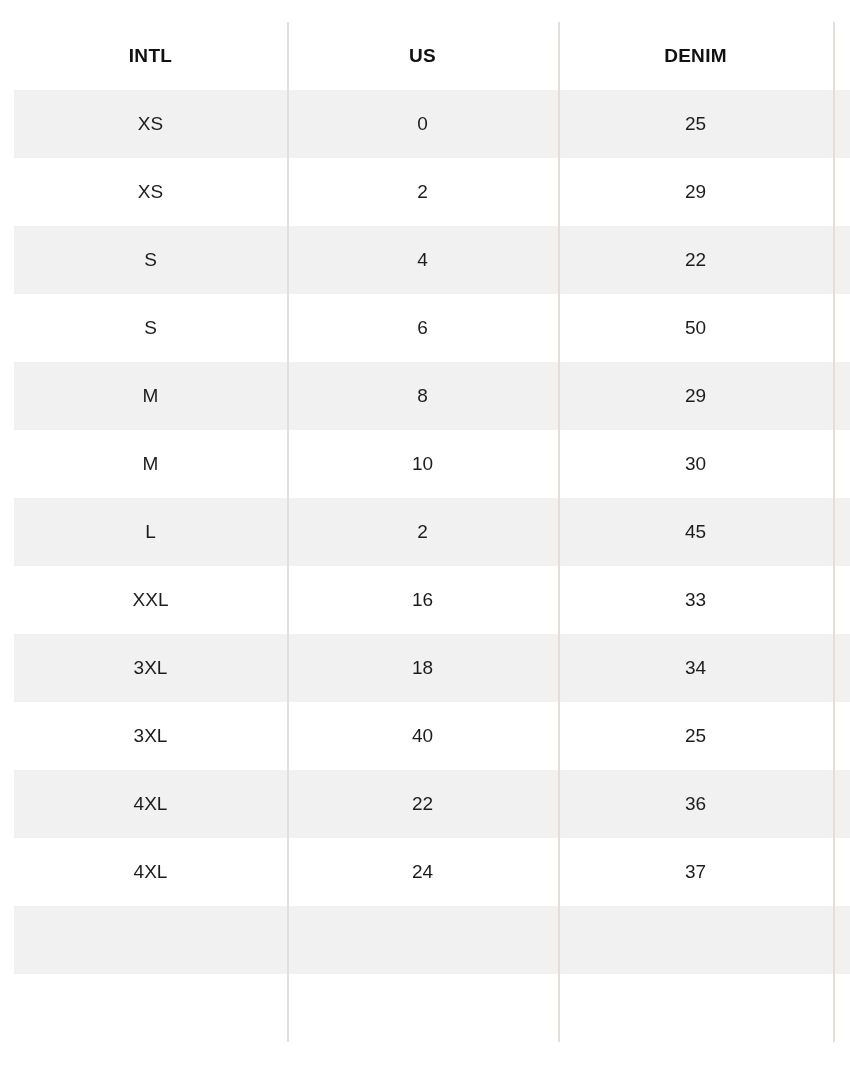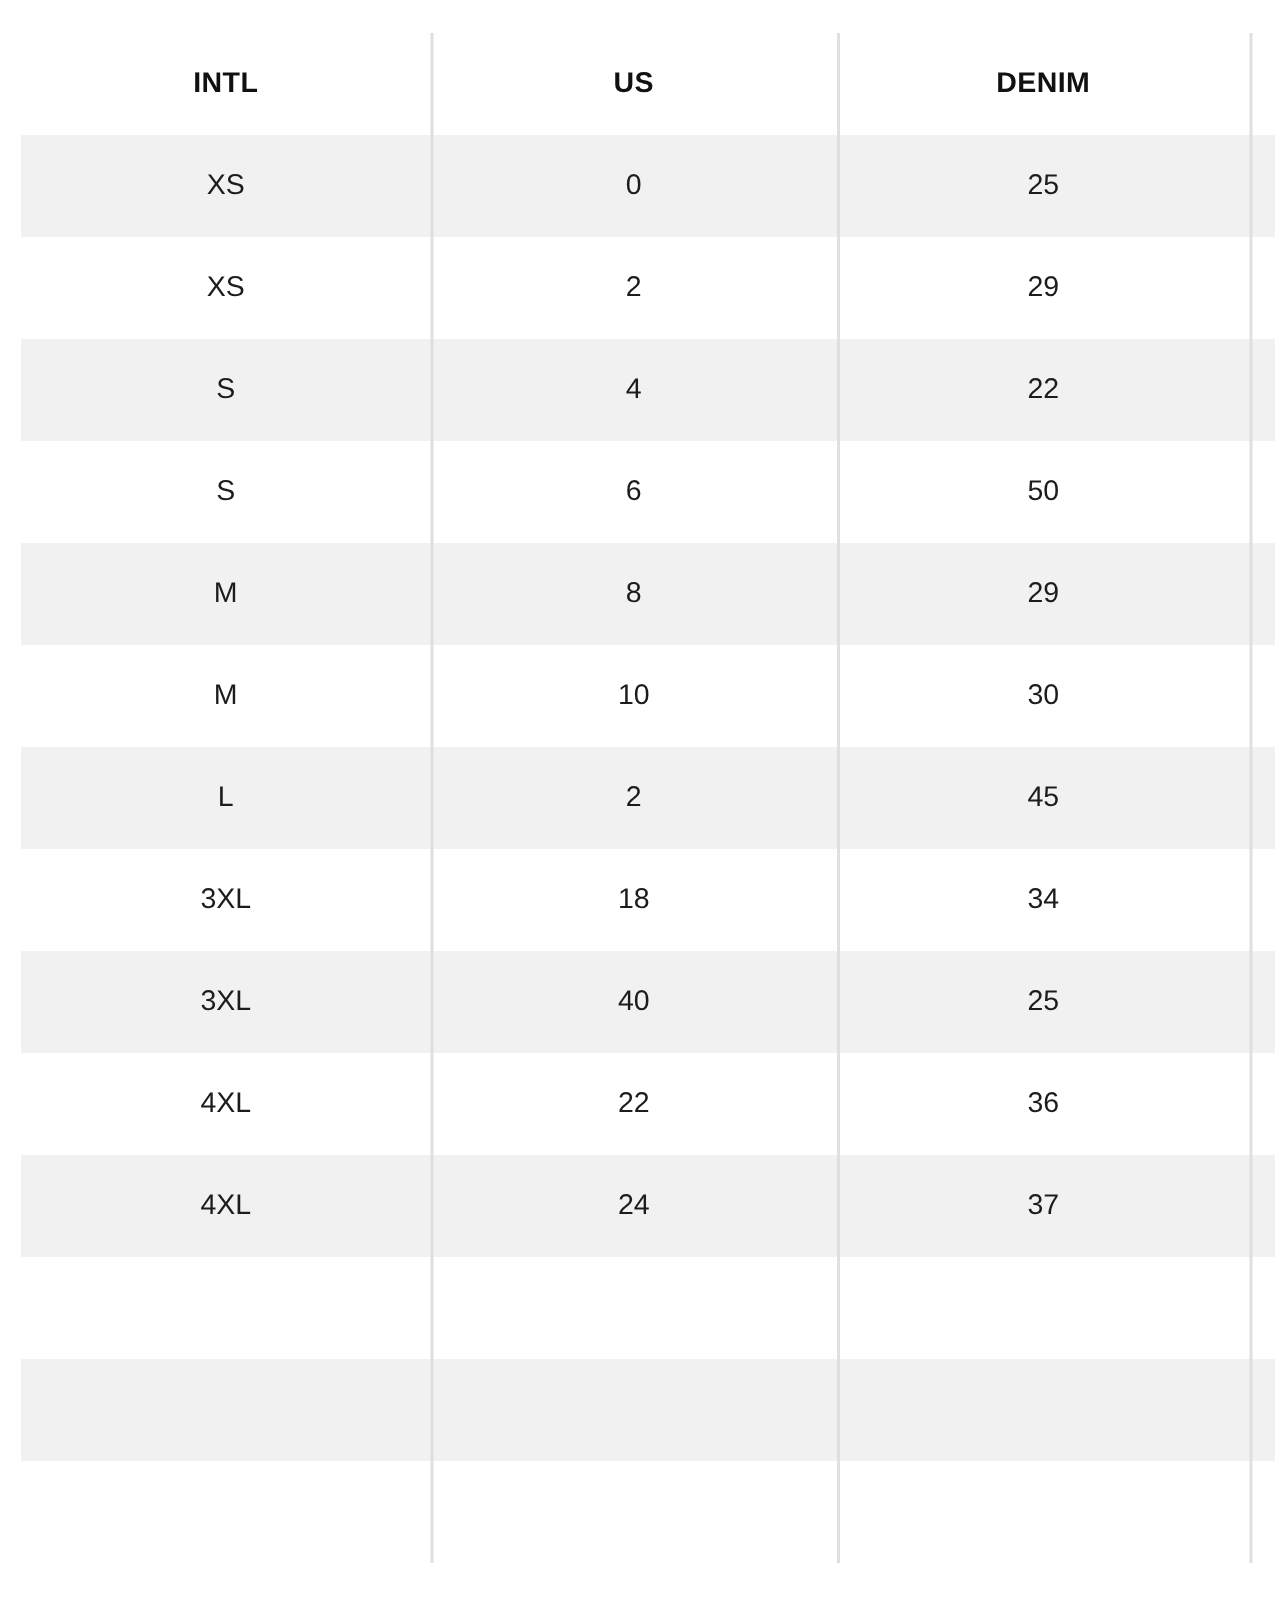--- a/index.html
+++ b/index.html
@@ -170,20 +170,26 @@
           <td>30</td>
           <td class="extra-cell"></td>
         </tr>
         <tr>
           <td>L</td>
           <td>2</td>
           <td>45</td>
           <td class="extra-cell"></td>
         </tr>
         <tr>
+          <td>XXL</td>
+          <td>16</td>
+          <td>33</td>
+          <td class="extra-cell"></td>
+        </tr>
+        <tr>
           <td>3XL</td>
           <td>18</td>
           <td>34</td>
           <td class="extra-cell"></td>
         </tr>
         <tr>
           <td>3XL</td>
           <td>40</td>
           <td>25</td>
           <td class="extra-cell"></td>

